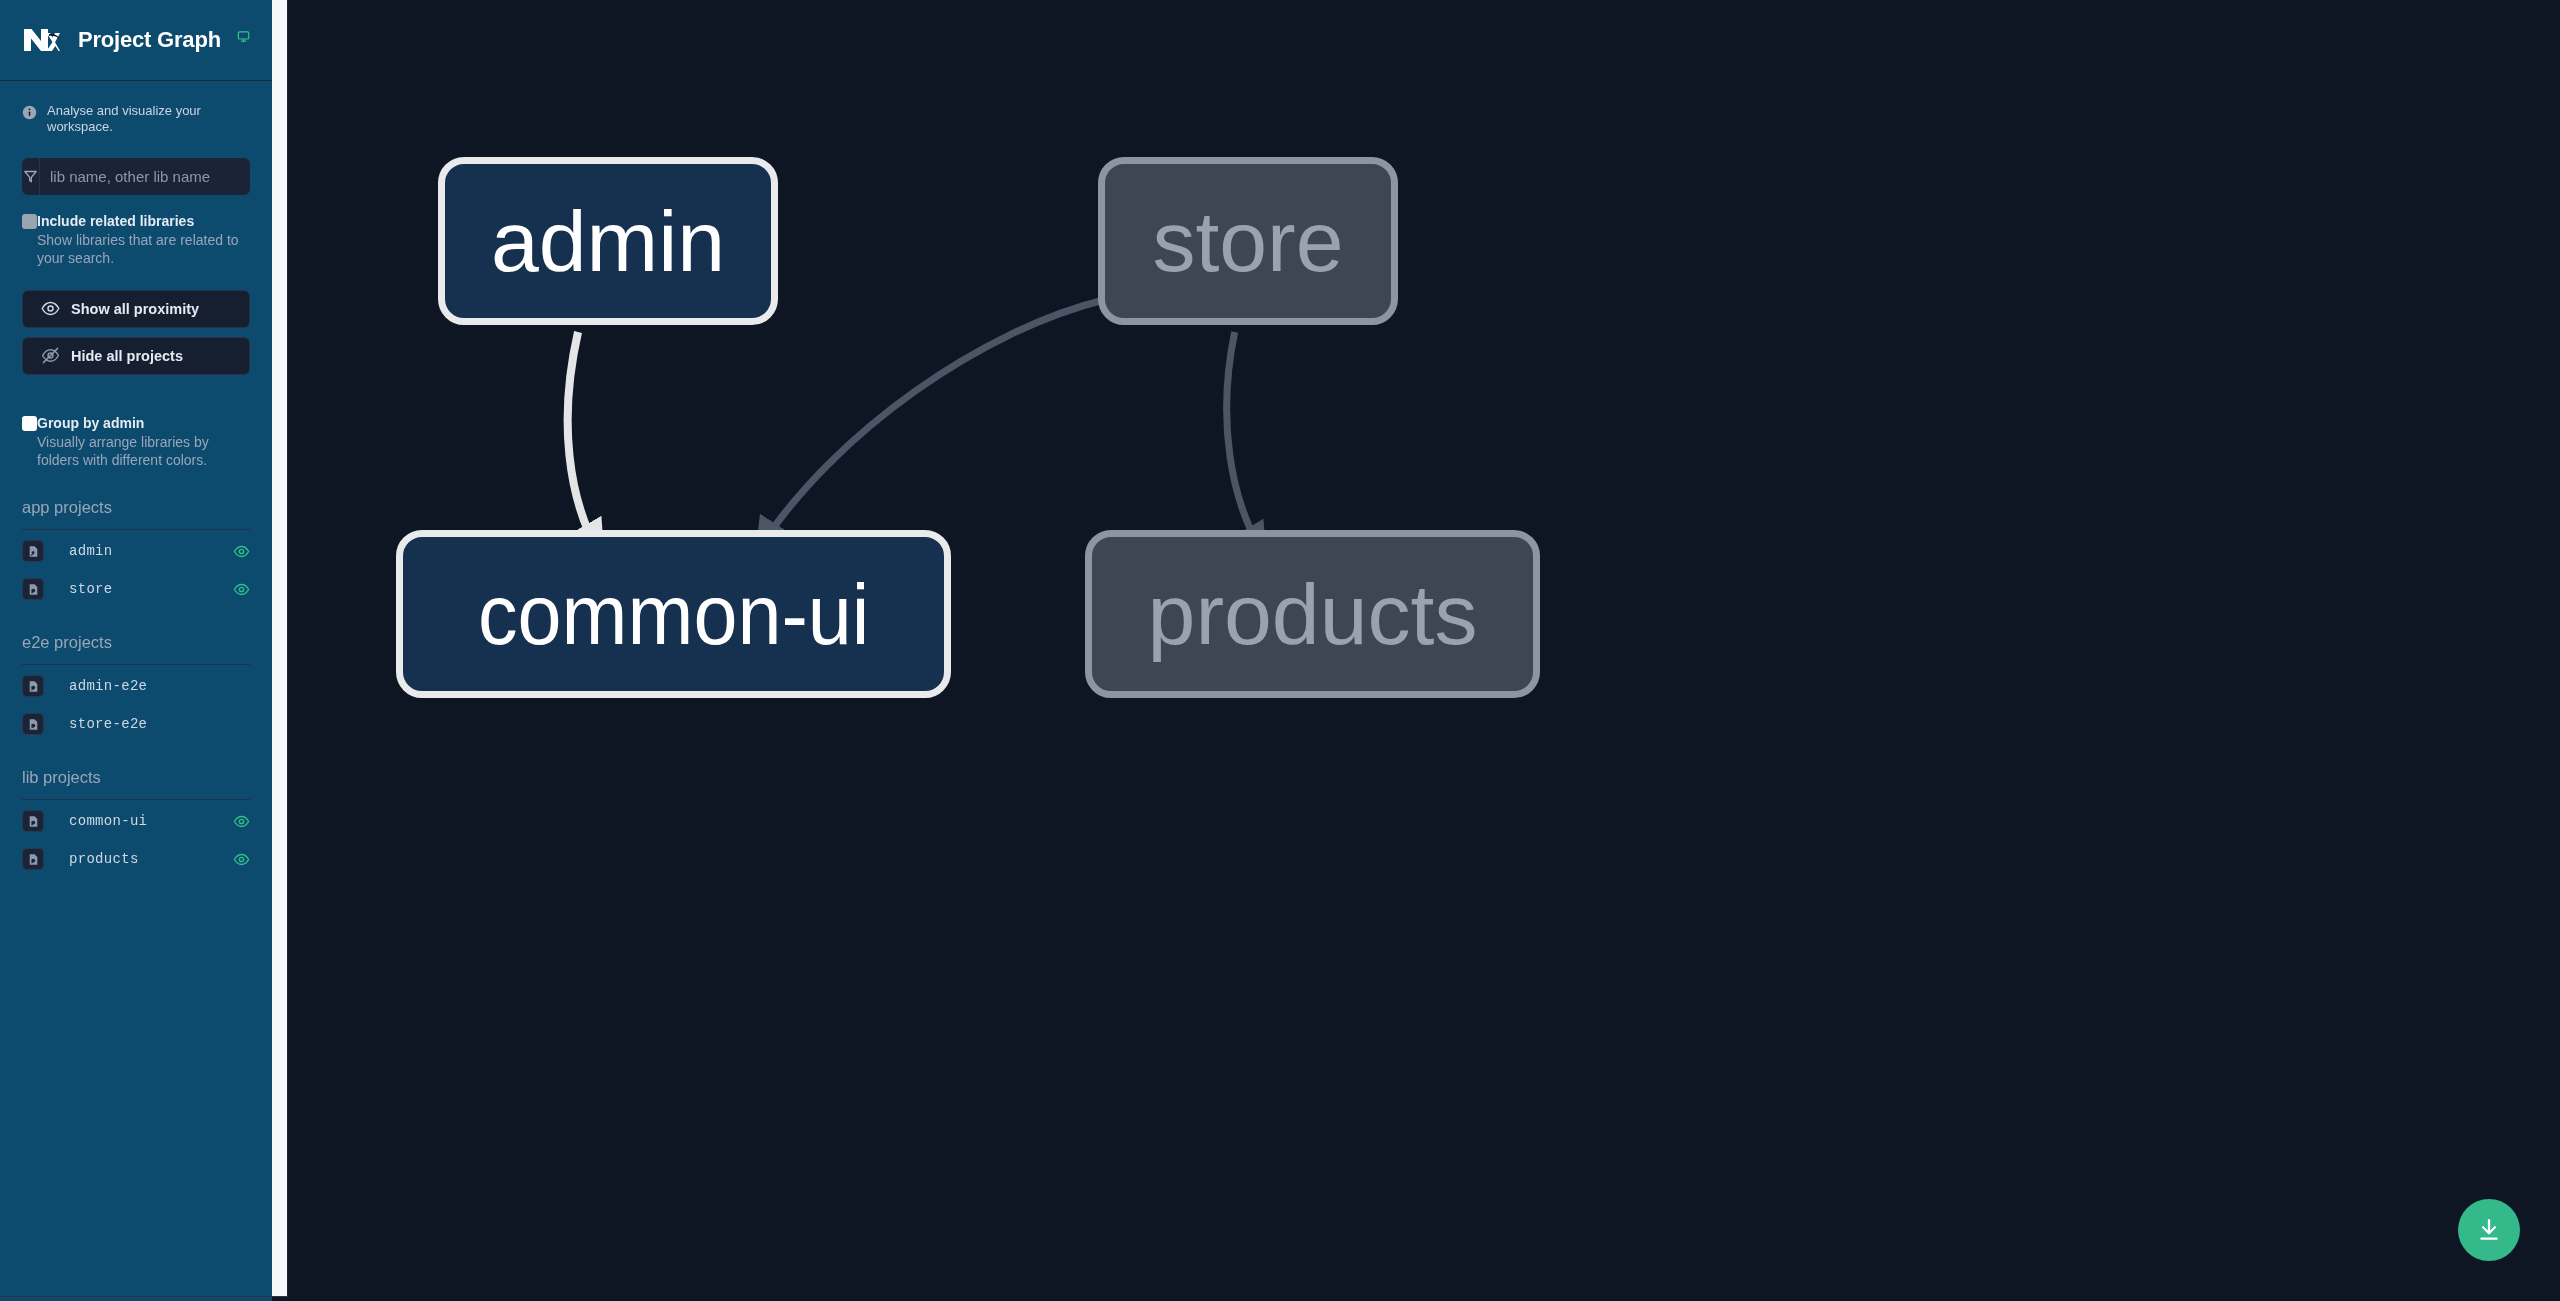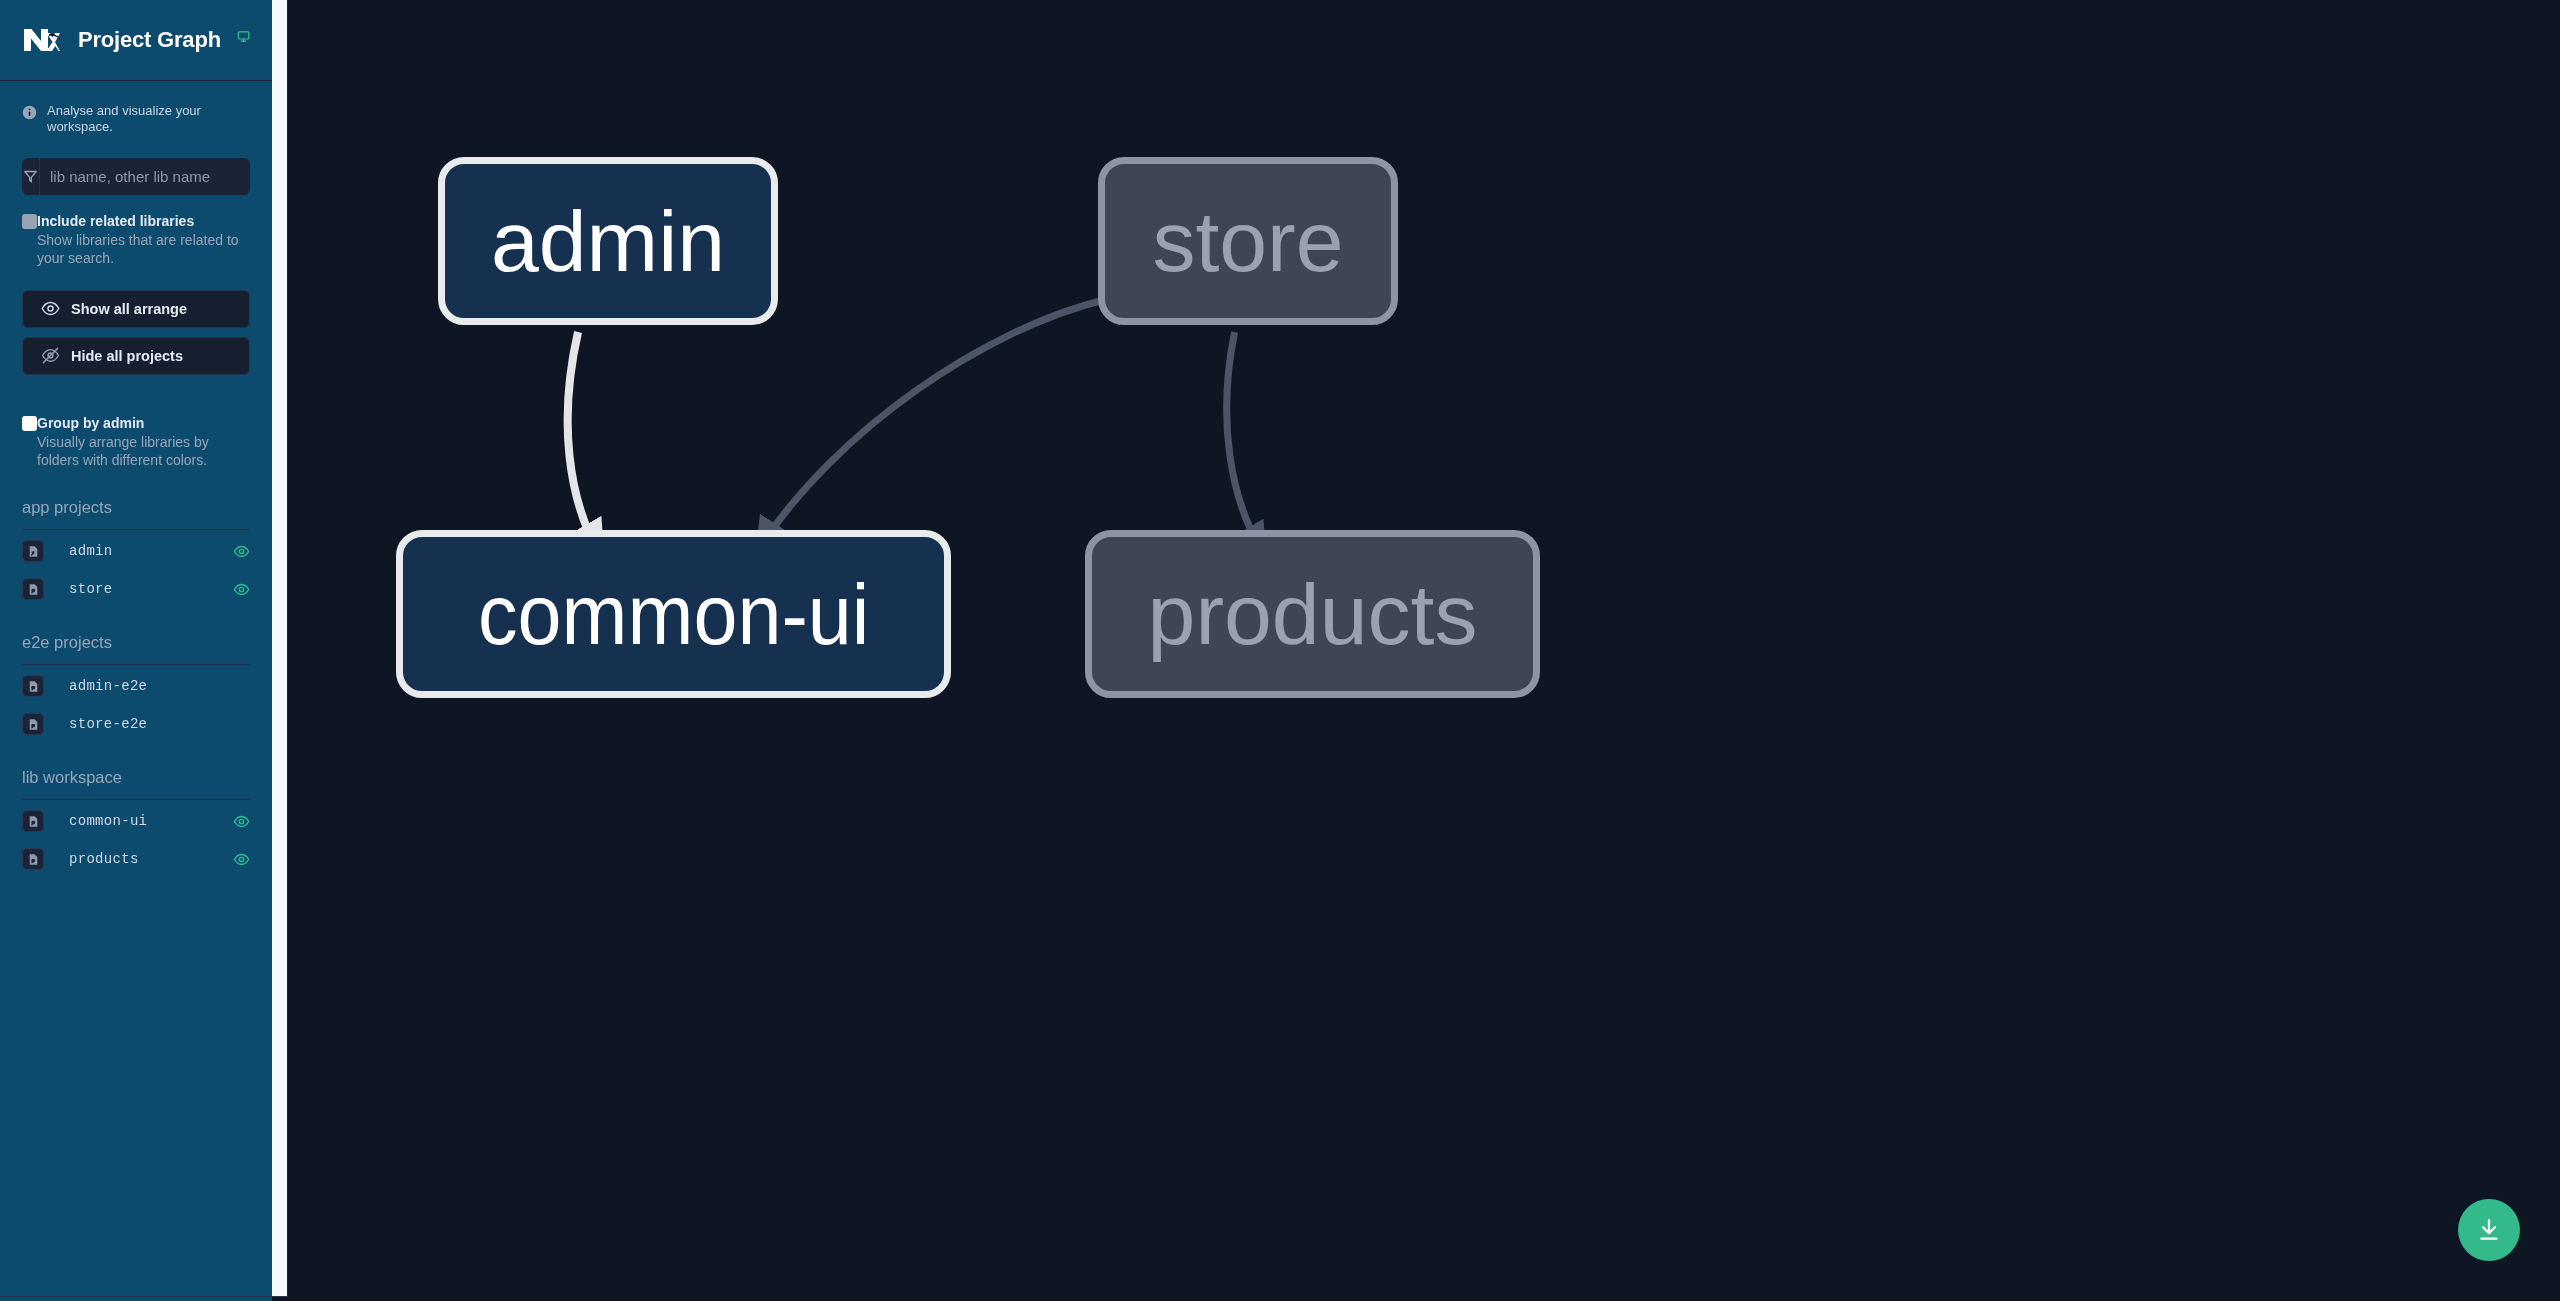--- a/index.html
+++ b/index.html
@@ -247,21 +247,21 @@
       </div>
 
       <div class="btn-stack">
         <button class="sb-btn">
           <span>
             <svg viewBox="0 0 24 24" fill="none" stroke="#cfd8e4" stroke-width="1.8" stroke-linecap="round" stroke-linejoin="round" xmlns="http://www.w3.org/2000/svg">
               <path d="M1.5 12 C4.5 6.5 8 4.5 12 4.5 C16 4.5 19.5 6.5 22.5 12 C19.5 17.5 16 19.5 12 19.5 C8 19.5 4.5 17.5 1.5 12 Z"></path>
               <circle cx="12" cy="12" r="3.2"></circle>
             </svg>
           </span>
-          <span>Show all arrange</span>
+          <span>Show all proximity</span>
         </button>
         <button class="sb-btn">
           <span>
             <svg viewBox="0 0 24 24" fill="none" stroke="#8e99ab" stroke-width="1.8" stroke-linecap="round" stroke-linejoin="round" xmlns="http://www.w3.org/2000/svg">
               <path d="M2 12 C5 6.8 8.3 4.8 12 4.8 C16 4.8 19.3 6.9 22 12 C19.3 17.2 16 19.2 12 19.2 C8.3 19.2 5 17.2 2 12 Z"></path>
               <circle cx="12" cy="12" r="3.1"></circle>
               <line x1="3" y1="21" x2="21" y2="3"></line>
             </svg>
           </span>
           <span>Hide all projects</span>
@@ -336,21 +336,21 @@
               <path d="M5 2.5 H14 L19 7.5 V21.5 H5 Z" fill="#8e99ab"></path>
               <circle cx="11.5" cy="14" r="3.6" fill="#1b2436"></circle>
               <line x1="8.4" y1="18.6" x2="11" y2="16" stroke="#1b2436" stroke-width="2.2"></line>
             </svg>
           </span>
           <span class="proj-name">store-e2e</span>
         </div>
       </div>
 
       <div class="list-group">
-        <div class="group-title">lib workspace</div>
+        <div class="group-title">lib projects</div>
         <div class="proj-row">
           <span class="proj-icon">
             <svg viewBox="0 0 24 24" xmlns="http://www.w3.org/2000/svg">
               <path d="M5 2.5 H14 L19 7.5 V21.5 H5 Z" fill="#8e99ab"></path>
               <circle cx="11.5" cy="14" r="3.6" fill="#1b2436"></circle>
               <line x1="8.4" y1="18.6" x2="11" y2="16" stroke="#1b2436" stroke-width="2.2"></line>
             </svg>
           </span>
           <span class="proj-name">common-ui</span>
           <span class="eye-on">

